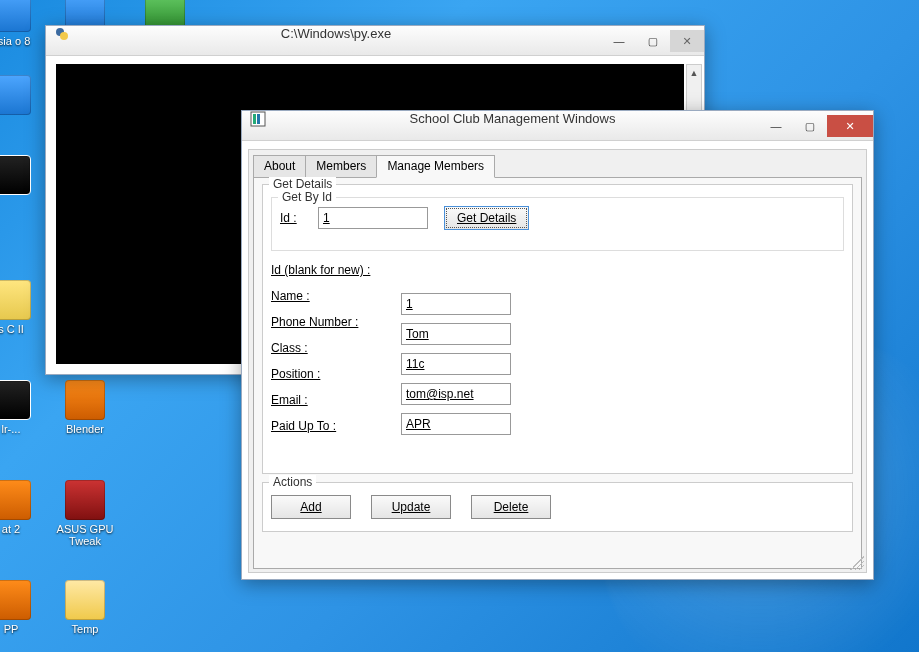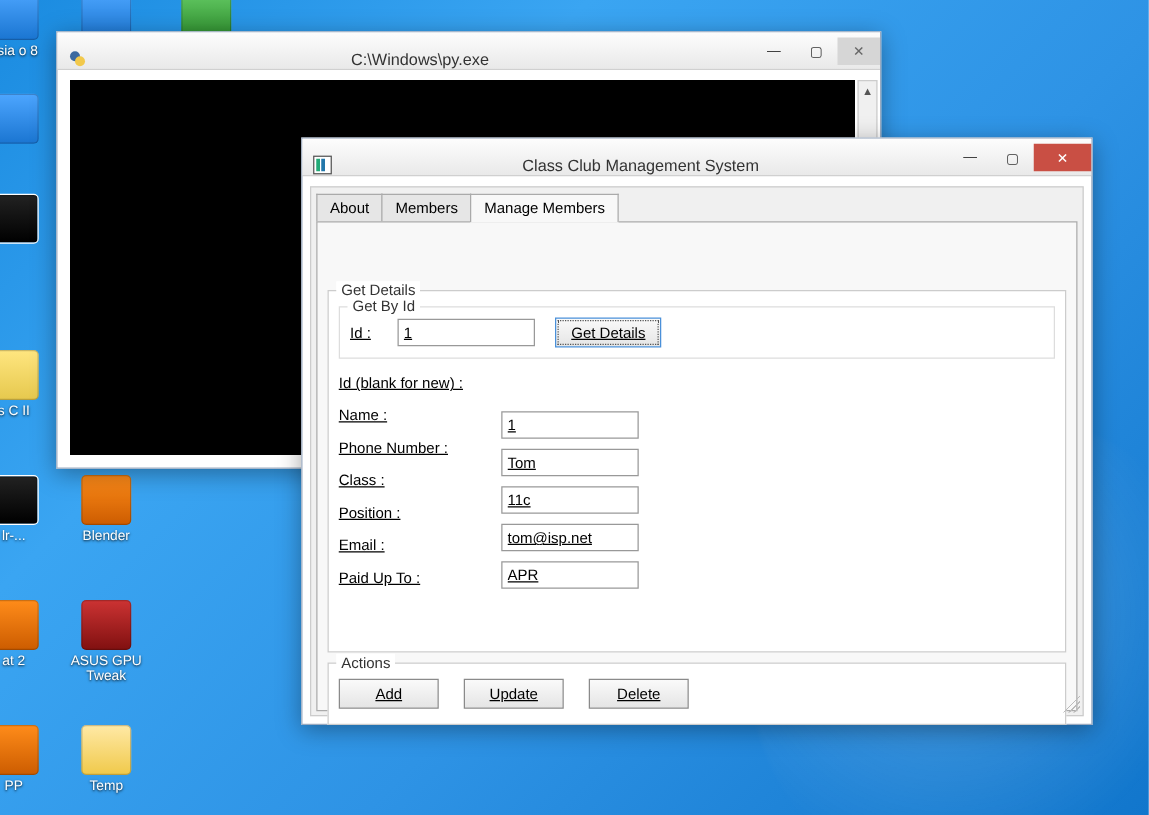--- a/index.html
+++ b/index.html
@@ -52,21 +52,21 @@
   .win {
     position: absolute;
     background: #fff;
     border: 1px solid #9aaac0;
     box-shadow: 0 4px 18px rgba(0,0,0,0.35);
   }
   .titlebar {
     height: 30px;
     background: linear-gradient(180deg,#fdfdfd,#e9e9e9);
     border-bottom: 1px solid #d0d0d0;
-    display: flex; align-items: flex-end;
+    display: flex; align-items: flex-start;
     color: #333;
   }
   .titlebar .ticon {
     width: 16px; height: 16px; margin-left: 8px;
     display:inline-block;
   }
   .titlebar .title {
     flex: 1; text-align: center; font-size: 13px;
     padding: 0 8px;
     white-space: nowrap; overflow: hidden; text-overflow: ellipsis;
@@ -132,21 +132,21 @@
     position:relative;
     background:#fff;
   }
   .group-title {
     position:absolute; top:-8px; left:6px;
     background:#fff; padding:0 4px; font-size:12px; color:#333;
   }
   .subgroup {
     border:1px solid #ddd;
     margin:6px 0 10px 0;
-    padding:8px 8px 8px 8px;
+    padding:8px 8px 20px 8px;
     position:relative;
   }
   .subgroup .group-title { background:#fff; }
   .row { display:flex; align-items:center;text-decoration:underline; }
   .lbls { display:flex; flex-direction:column; gap:8px; }
   .lbls span { line-height:18px; }
   .fields { display:flex; flex-direction:column; gap:8px; }
   input[type=text] {
     height:22px; width:110px;
     border:1px solid #999;
@@ -247,36 +247,36 @@
 
 <div class="win" style="left:241px; top:110px; width:633px; height:470px;">
   <div class="titlebar">
     <span class="ticon">
       <svg viewBox="0 0 16 16">
           <rect x="1" y="1" width="14" height="14" fill="#fff" stroke="#555"></rect>
           <rect x="3" y="3" width="3" height="10" fill="#2a7"></rect>
           <rect x="7" y="3" width="3" height="10" fill="#27a"></rect>
         </svg>
     </span>
-    <div class="title">Class Club Management System</div>
+    <div class="title">School Club Management Windows</div>
     <div class="controls">
       <div class="btn">—</div>
       <div class="btn">▢</div>
       <div class="btn close">✕</div>
     </div>
   </div>
   <div class="app-body">
     <div class="tabs">
       <div class="tab">About</div>
       <div class="tab">Members</div>
       <div class="tab active">Manage Members</div>
     </div>
     <div class="tab-panel">
 
-      <div class="group" style="height:290px;margin-top:48px;">
+      <div class="group" style="height:290px;">
         <span class="group-title">Get Details</span>
 
         <div class="subgroup">
           <span class="group-title">Get By Id</span>
           <div class="row" style="gap:16px;">
             <span style="width:22px;">Id :</span>
             <input type="text" value="1" style="">
             <button class="btnw focus">Get Details</button>
           </div>
         </div>

